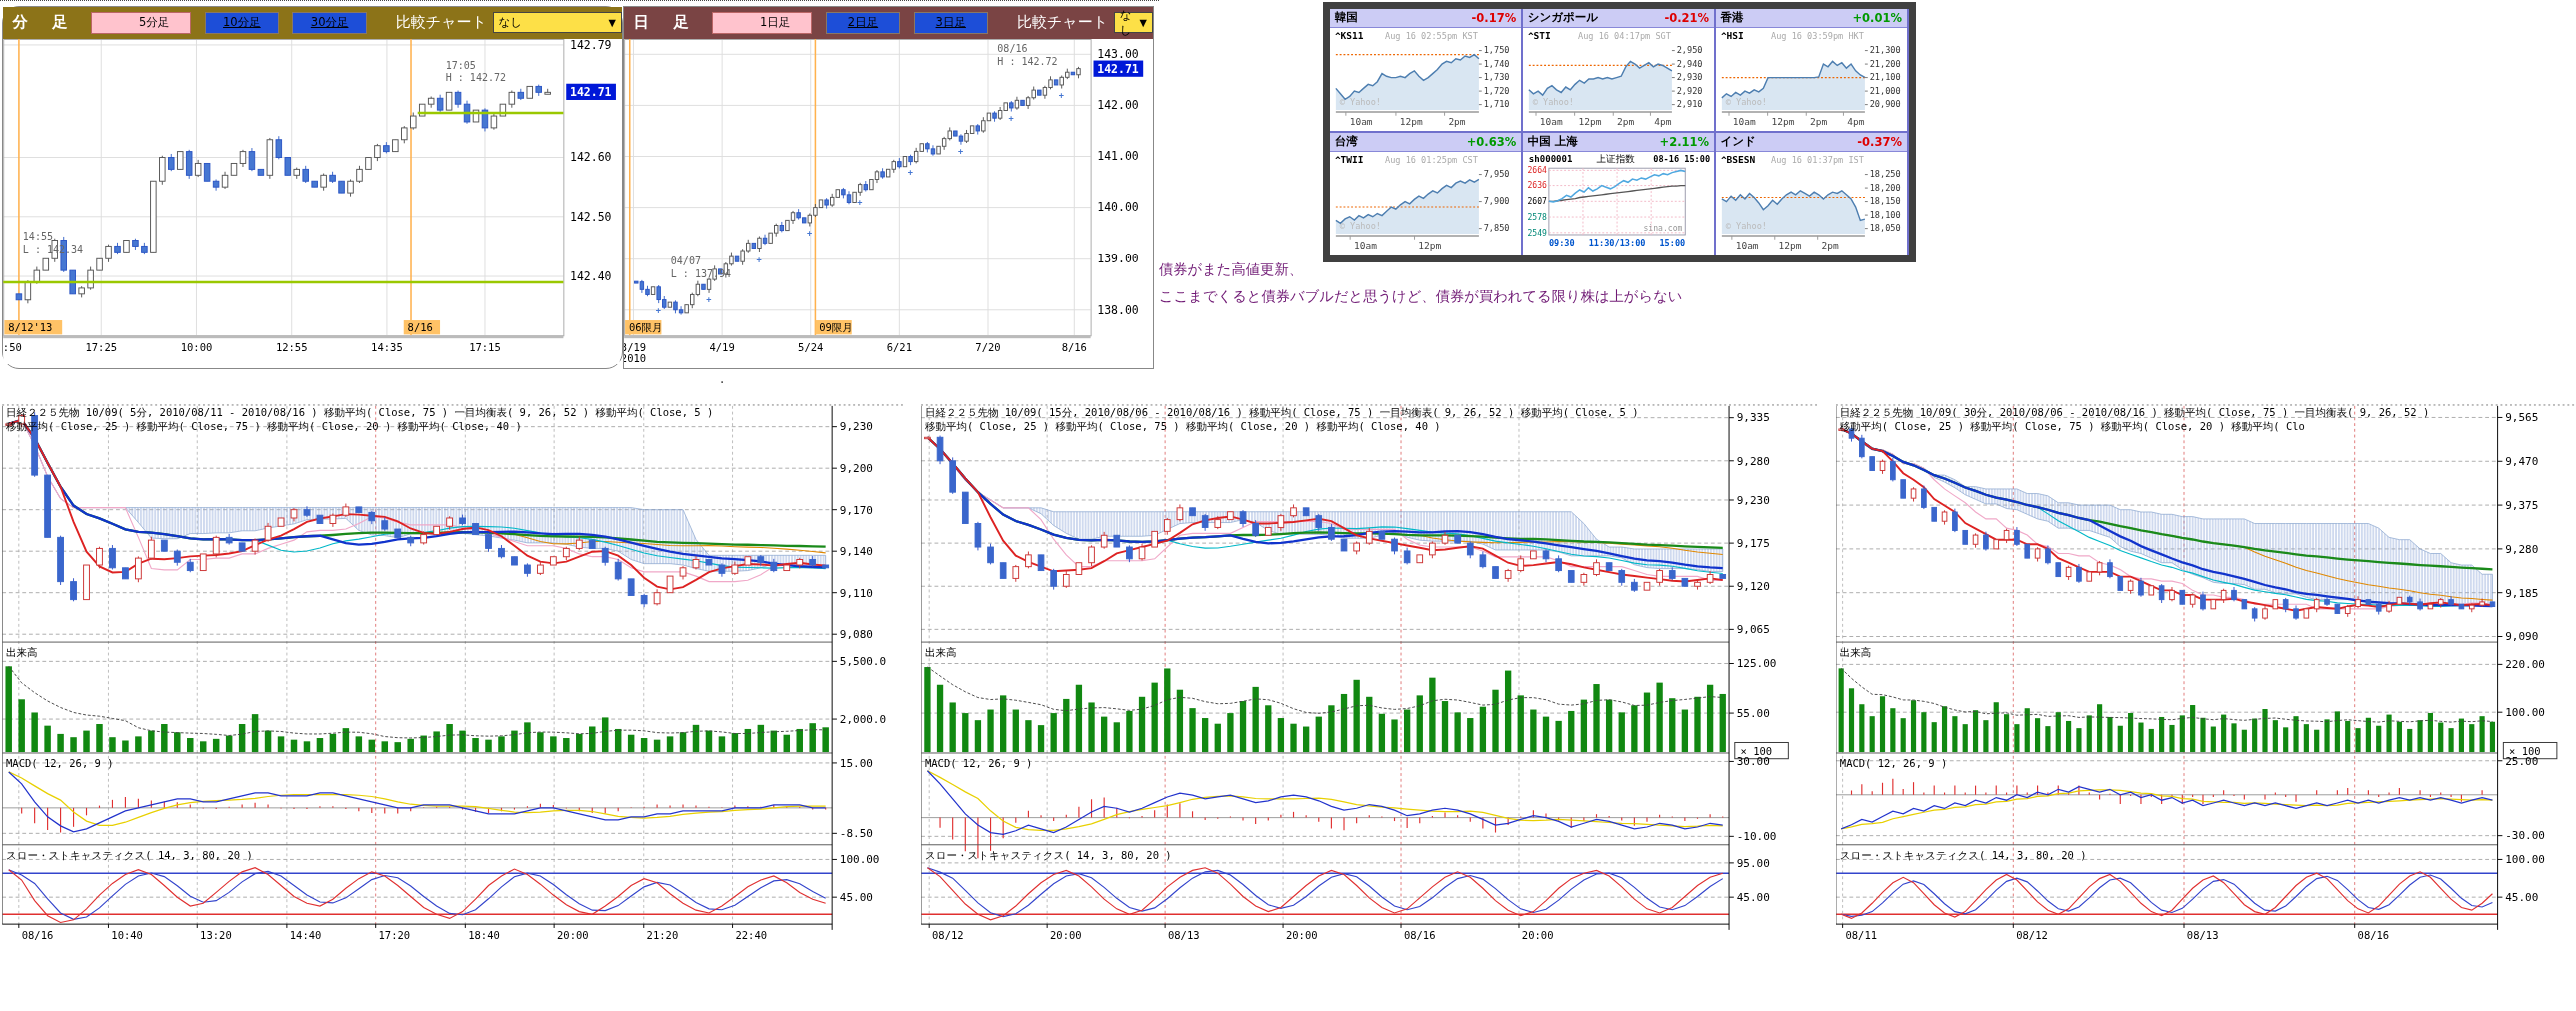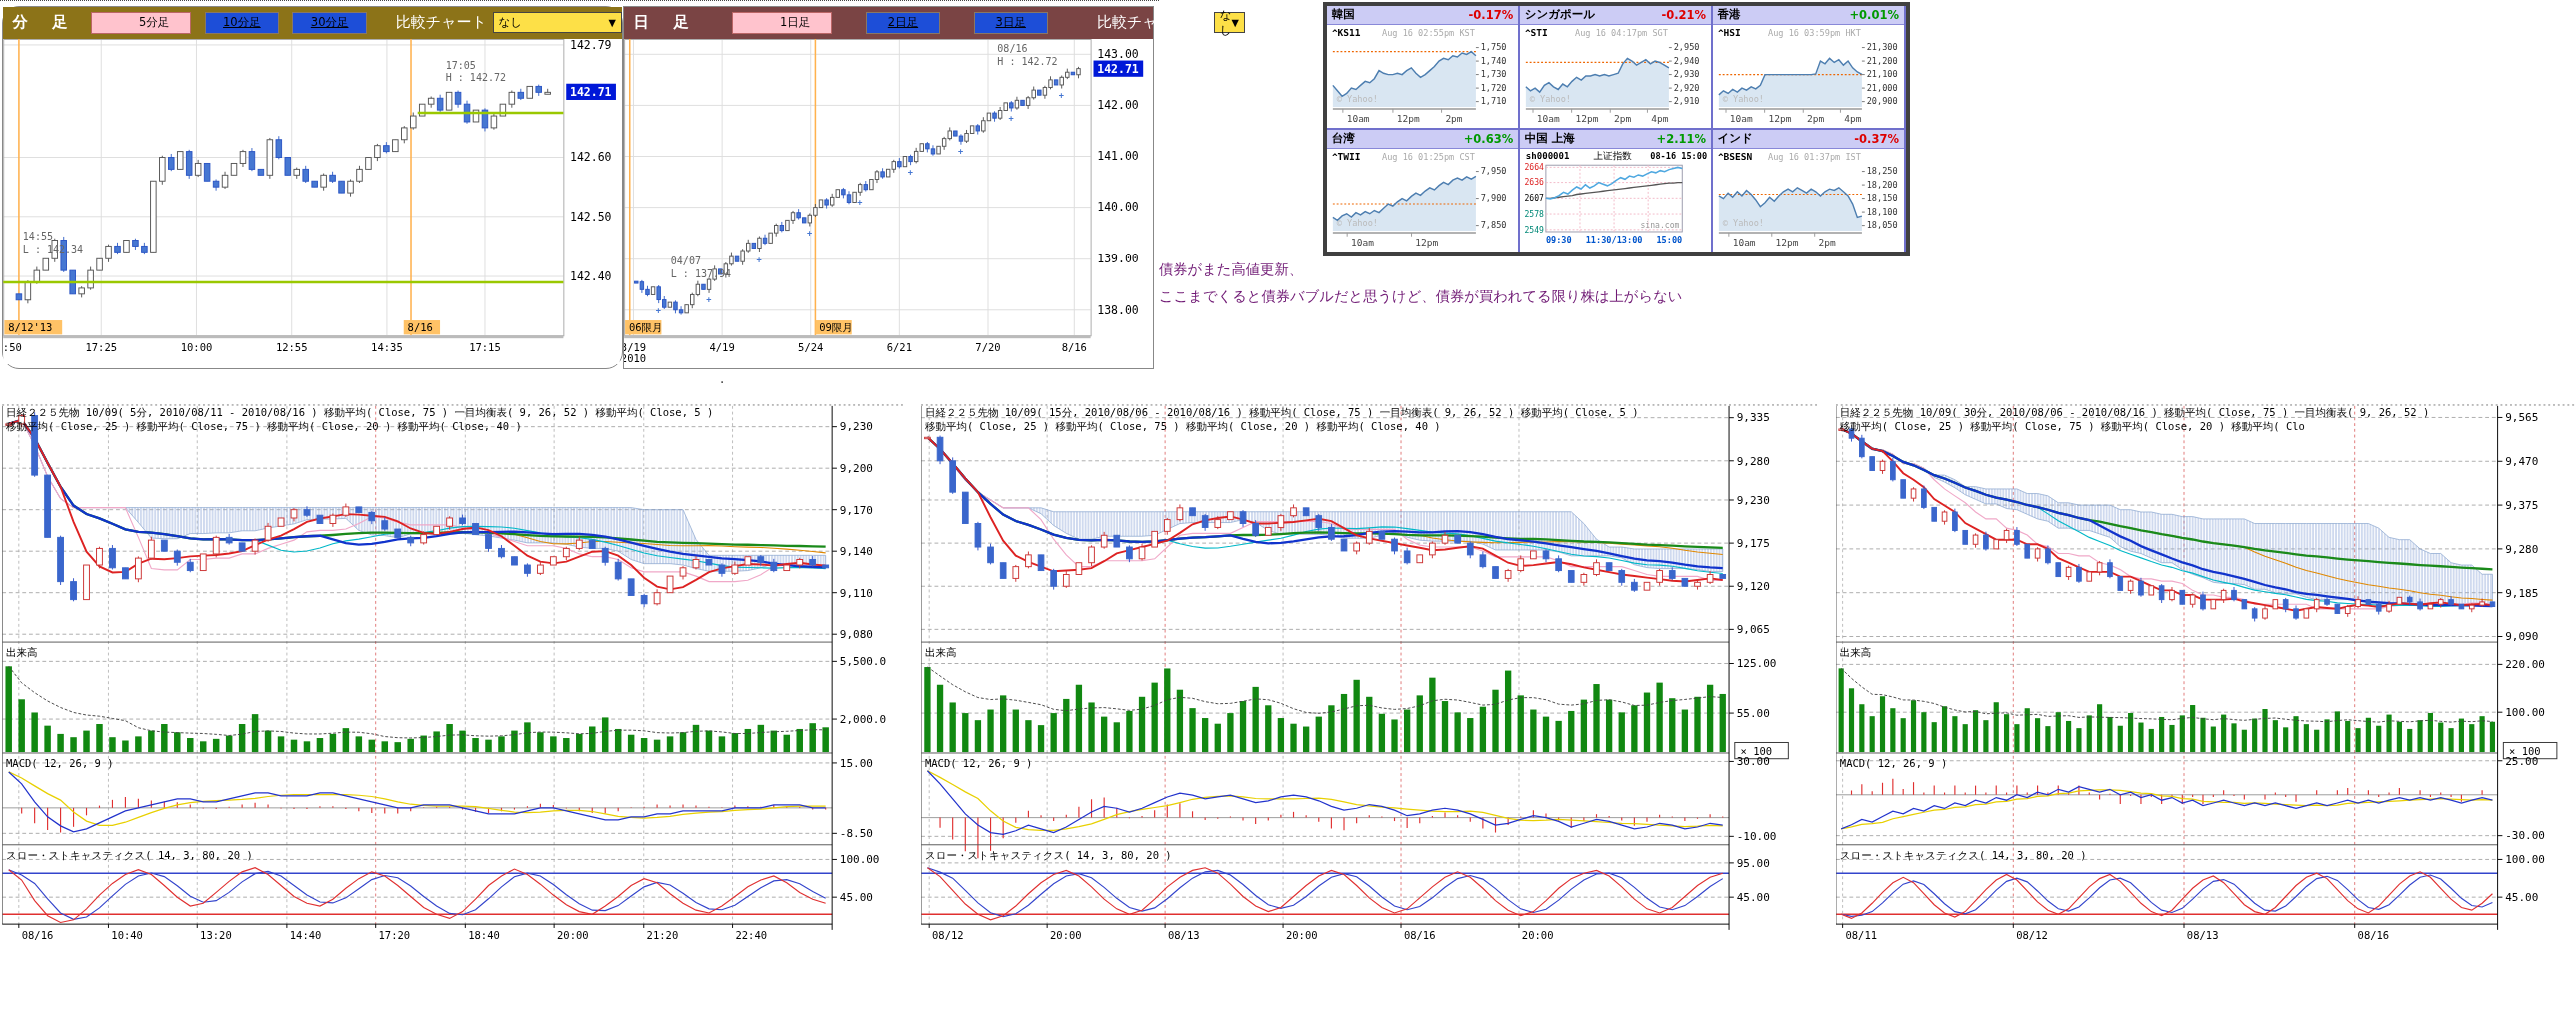--- a/index.html
+++ b/index.html
@@ -2,31 +2,31 @@
 <html><head>
 <meta charset="utf-8">
 <style>
   html,body{margin:0;padding:0;}
   body{position:relative;width:2576px;height:1012px;background:#fff;overflow:hidden;
        font-family:"DejaVu Sans",sans-serif;}
   .top-dotted{position:absolute;left:0;top:0;width:1159px;height:0;border-top:1.9px dotted #444;}
   .panel{position:absolute;border:1px solid #888;background:#fff;}
   .phead{position:relative;height:32.5px;display:flex;align-items:center;}
   .phead.olive{background:#8c7318;}
-  .phead.maroon{background:#7a4444;gap:20px;}
+  .phead.maroon{background:#7a4444;}
   .ptitle{color:#fff;font-weight:bold;font-size:15.3px;letter-spacing:9.6px;margin-left:9.6px;white-space:nowrap;}
   .tab{display:inline-block;min-width:61px;text-align:center;font-size:11.5px;padding:2.9px 5.7px;
        margin-left:13.4px;border:1px solid #555;color:#000;cursor:pointer;}
   .tab.active{background:#ffc3cd;border-color:#b66;padding-left:32px;}
   .tab.idle{background:#1d4ed8;border-color:#876;text-decoration:underline;}
   .cmp-label{color:#fff;font-size:15px;margin-left:29px;white-space:nowrap;}
   .dd{display:inline-flex;align-items:center;justify-content:space-between;width:191px;height:19px;
       background:#fde047;border:1px solid #444;font-size:11.5px;padding:0 5px;margin-left:5.7px;}
   .dd .caret{font-size:9.6px;}
-  .asia{position:absolute;left:1323px;top:1.9px;width:579px;background:#7070cc;border:4px solid #404040;
+  .asia{position:absolute;left:1323px;top:1.9px;width:579px;background:#7070cc;border:7px solid #404040;
         display:grid;grid-template-columns:191px 191px 191px;grid-auto-rows:122px;gap:1.9px;}
   .mcell{background:#fff;position:relative;}
   .mhead{height:18px;background:#ccccf5;border-bottom:1px solid #8888d8;display:flex;
          justify-content:space-between;align-items:center;padding:0 4.8px;font-size:11.5px;}
   .mhead .mname{font-weight:bold;color:#000;}
   .mhead .mpct{font-weight:bold;}
   .mpct.down{color:#dd0000;} .mpct.up{color:#009900;}
   .comment{position:absolute;font-size:14.3px;color:#701a75;white-space:nowrap;}
   .stray{position:absolute;font-size:13.4px;color:#333;}
   .techchart{position:absolute;}

